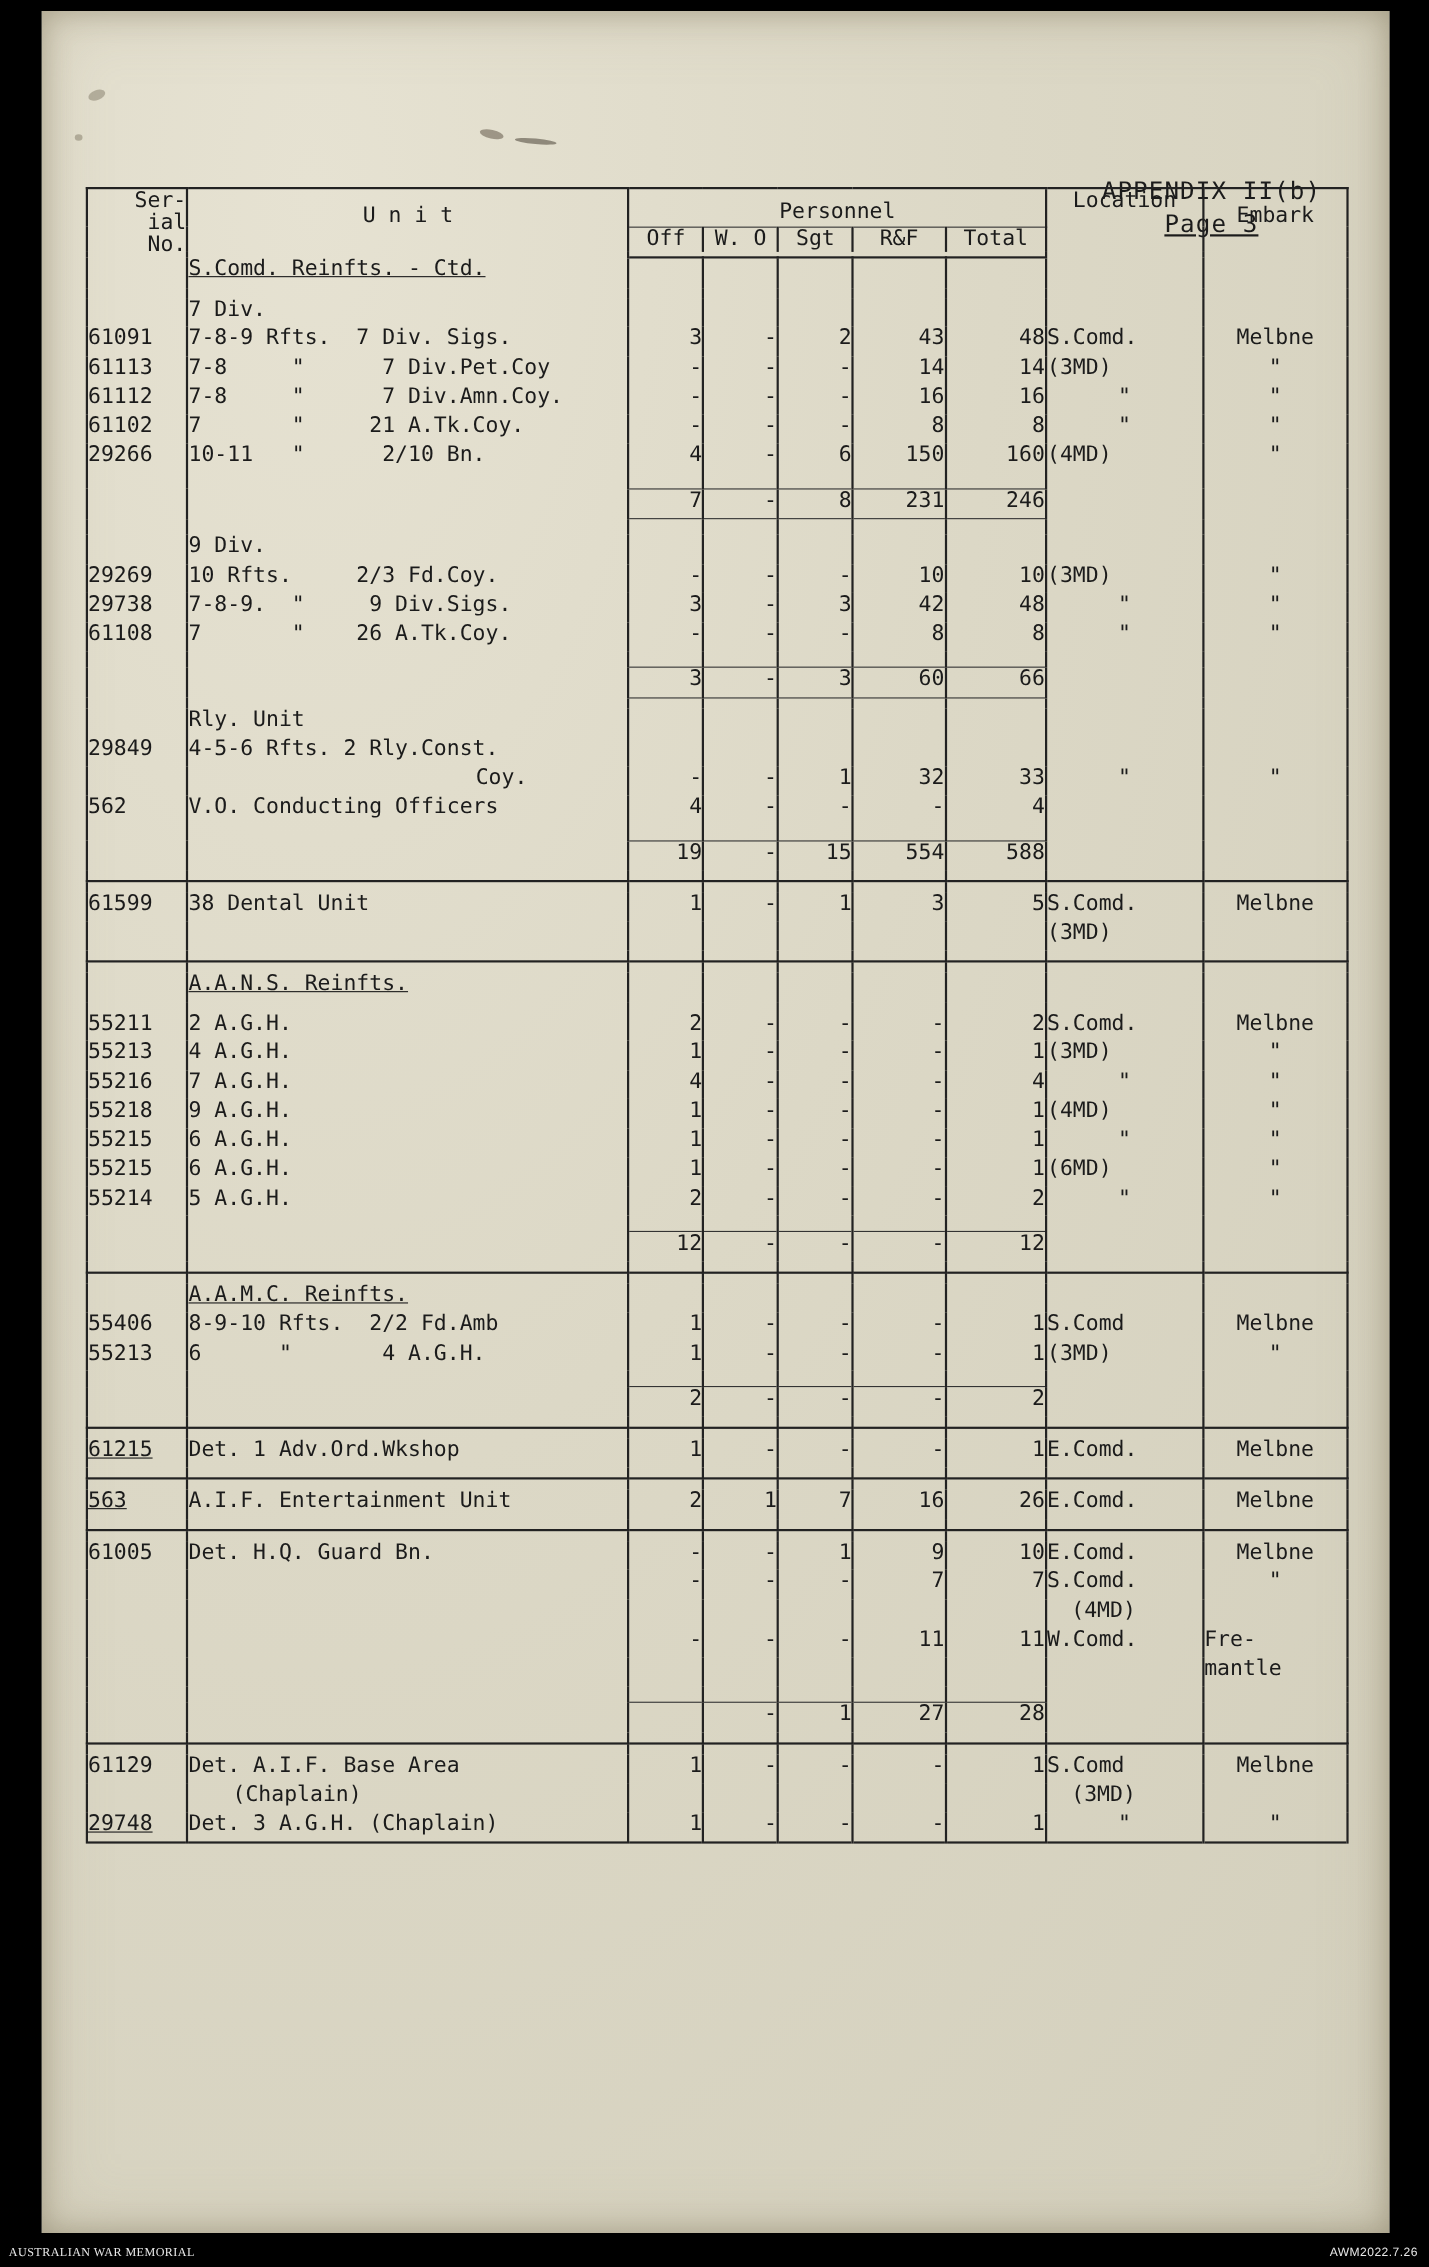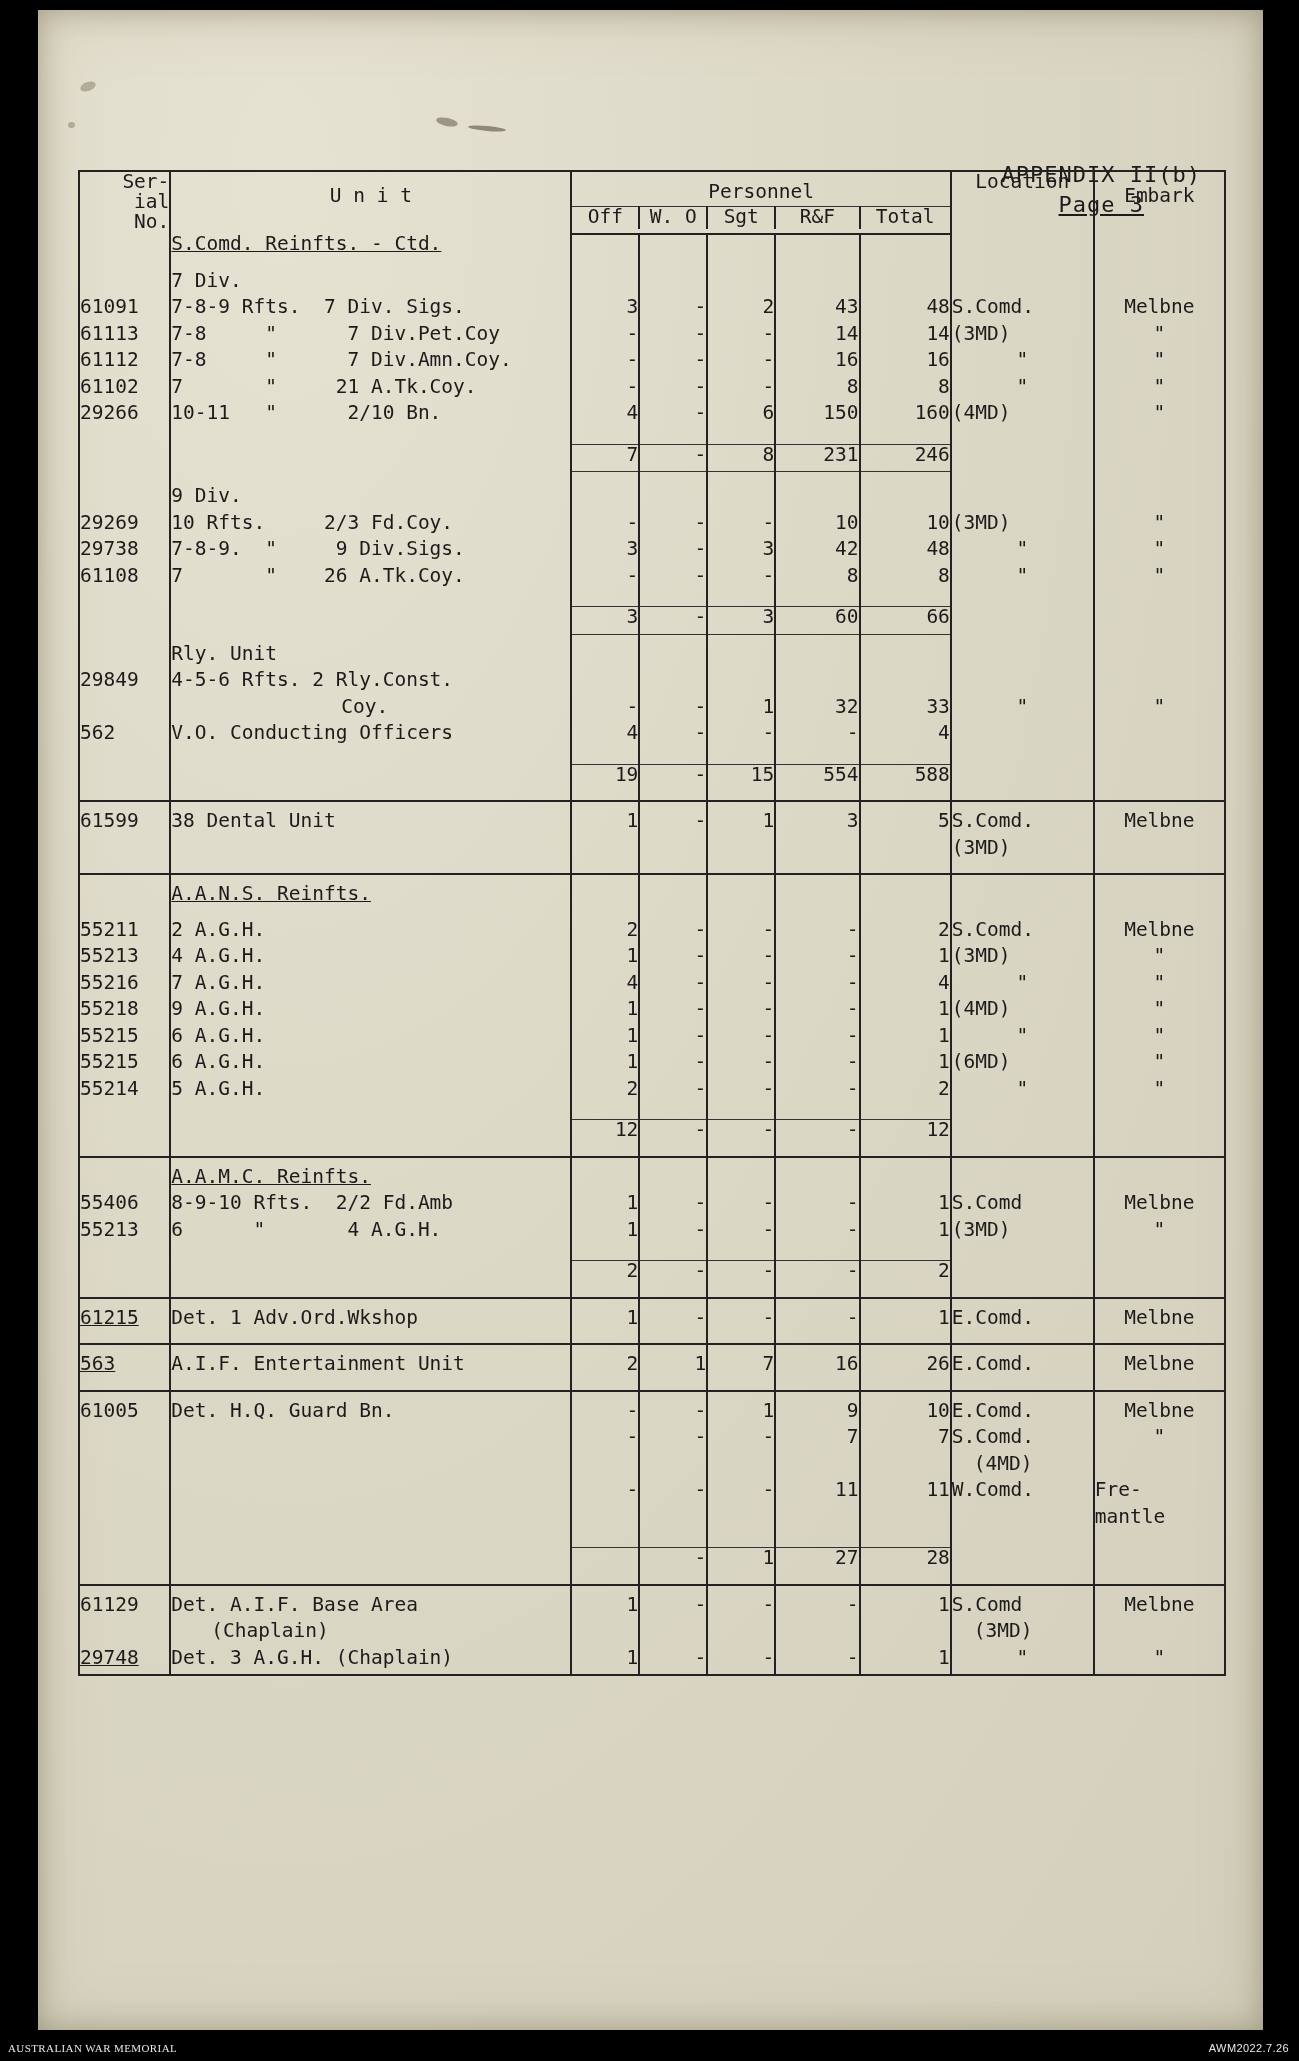--- a/index.html
+++ b/index.html
@@ -122,21 +122,21 @@
   }
   .footer-right {
     position: absolute;
     right: 10px;
     bottom: 7px;
     color: #e8e8e8;
     font-family: "Liberation Sans", sans-serif;
     font-size: 11px;
     letter-spacing: .4px;
   }
-  .sub { padding-left: 26px; }
+  .sub { padding-left: 26px; text-align: center; }
   .nowrap { white-space: pre; }
 </style>
 </head>
 <body>
 
 <div id="page">
   <div class="paper">
     <div class="blemish" style="left:42px;top:72px;width:16px;height:9px;transform:rotate(-20deg);"></div>
     <div class="blemish" style="left:30px;top:112px;width:7px;height:6px;"></div>
     <div class="blemish" style="left:398px;top:108px;width:22px;height:8px;transform:rotate(12deg);background:rgba(70,60,45,0.45);"></div>

